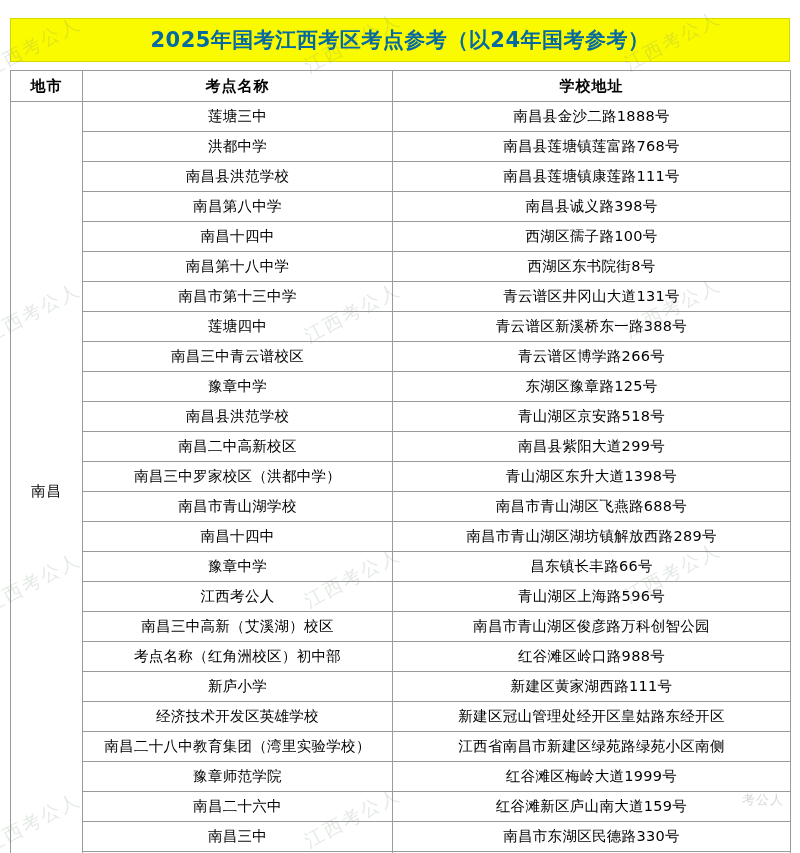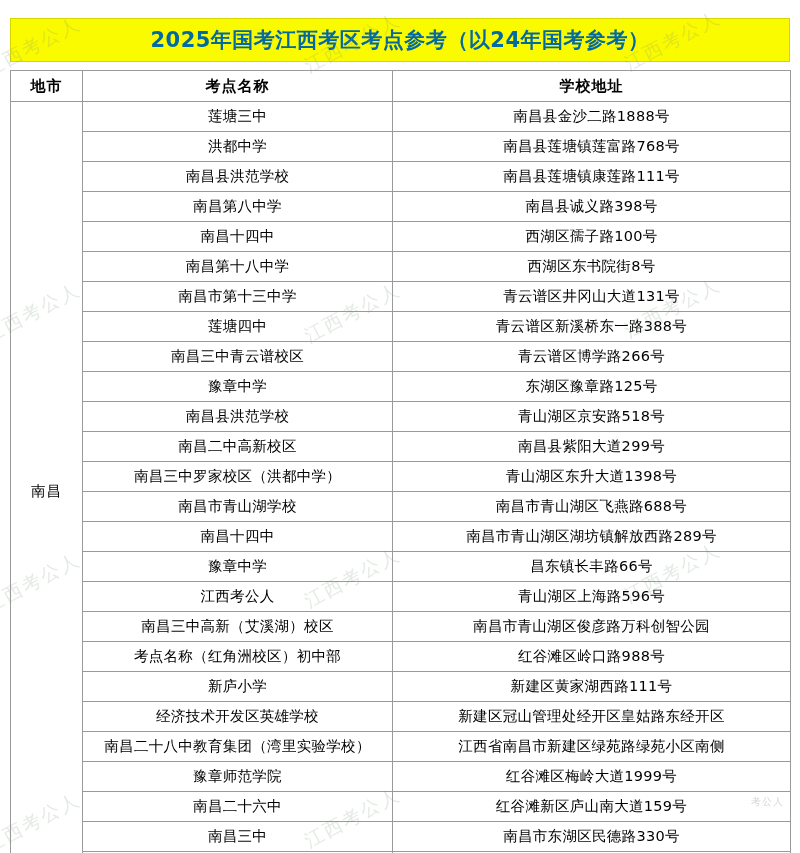--- a/index.html
+++ b/index.html
@@ -37,21 +37,21 @@
     letter-spacing: 2px;
     white-space: nowrap;
     transform: rotate(-28deg);
     font-family: "DejaVu Sans", sans-serif;
   }
   .wm-logo {
     position: absolute;
     right: 16px;
     bottom: 44px;
     color: rgba(140, 140, 140, 0.35);
-    font-size: 10px;
+    font-size: 13px;
     letter-spacing: 1px;
     font-family: Liberation Serif, serif;
   }
   .title-bar {
     background: #fbfb00;
     border: 1px solid #d8d800;
     height: 42px;
     display: flex;
     align-items: center;
     justify-content: center;

